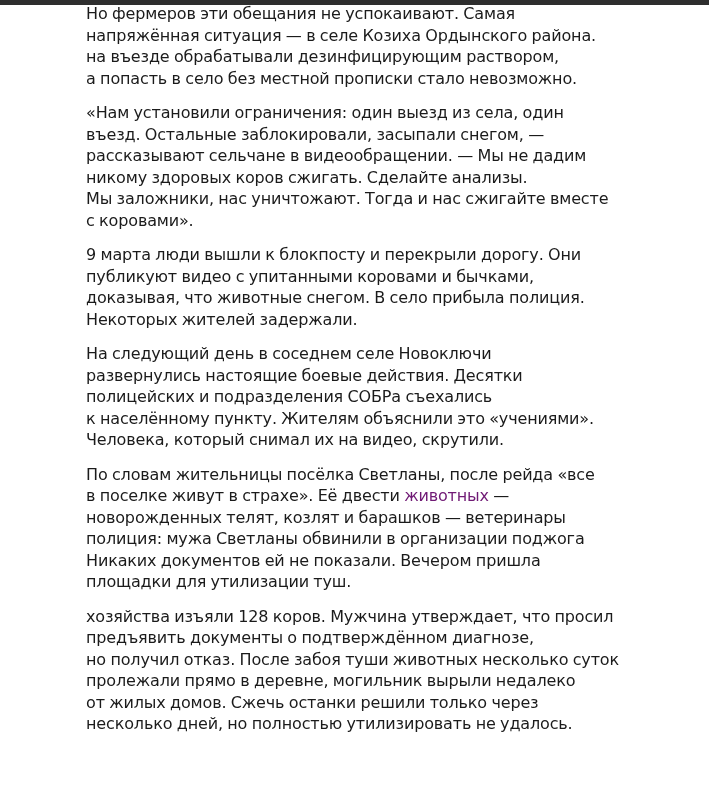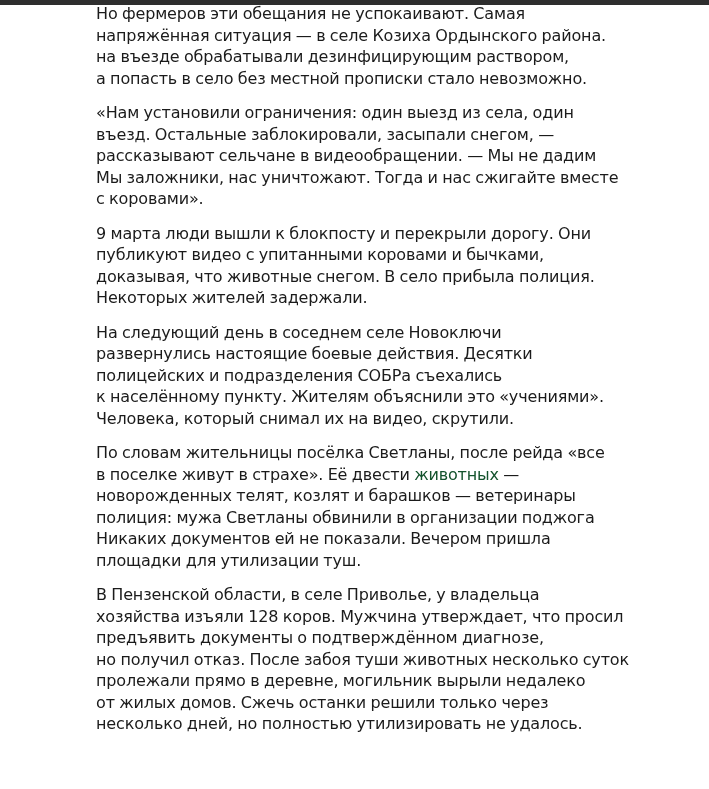--- a/index.html
+++ b/index.html
@@ -31,27 +31,26 @@
   .para {
     margin: 0 0 13px 0;
     font-size: 16px;
     line-height: 21.5px;
     letter-spacing: -0.15px;
     word-spacing: -0.5px;
   }
   .line {
     display: block;
     white-space: nowrap;
-    margin-left: 10px;
   }
   .bold {
     font-weight: normal;
   }
   .link {
-    color: #14532d;
+    color: #701a75;
     text-decoration: none;
     cursor: pointer;
   }
 </style>
 </head>
 <body>
 
 <div class="top-bar"></div>
 
 <div class="article">
@@ -60,20 +59,21 @@
     <span class="line">Но фермеров эти обещания не успокаивают. Самая</span>
     <span class="line">напряжённая ситуация — в селе Козиха Ордынского района.</span>
     <span class="line">на въезде обрабатывали дезинфицирующим раствором,</span>
     <span class="line">а попасть в село без местной прописки стало невозможно.</span>
   </p>
 
   <p class="para">
     <span class="line">«Нам установили ограничения: один выезд из села, один</span>
     <span class="line">въезд. Остальные заблокировали, засыпали снегом, —</span>
     <span class="line">рассказывают сельчане в видеообращении. — Мы не дадим</span>
+    <span class="line">никому здоровых коров сжигать. Сделайте анализы.</span>
     <span class="line">Мы заложники, нас уничтожают. Тогда и нас сжигайте вместе</span>
     <span class="line">с коровами».</span>
   </p>
 
   <p class="para">
     <span class="line">9 марта люди вышли к блокпосту и перекрыли дорогу. Они</span>
     <span class="line">публикуют видео с упитанными коровами и бычками,</span>
     <span class="line">доказывая, что животные снегом. В село прибыла полиция.</span>
     <span class="line">Некоторых жителей задержали.</span>
   </p>
@@ -89,21 +89,20 @@
   <p class="para">
     <span class="line"><span>По словам </span><span class="bold">жительницы посёлка Светланы</span><span>, после рейда «все</span></span>
     <span class="line"><span>в поселке живут в страхе». Её двести </span><a class="link">животных</a><span> —</span></span>
     <span class="line">новорожденных телят, козлят и барашков — ветеринары</span>
     <span class="line">полиция: мужа Светланы обвинили в организации поджога</span>
     <span class="line">Никаких документов ей не показали. Вечером пришла</span>
     <span class="line">площадки для утилизации туш.</span>
   </p>
 
   <p class="para">
-    <span class="line">В Пензенской области, в селе Приволье, у владельца</span>
     <span class="line">хозяйства изъяли 128 коров. Мужчина утверждает, что просил</span>
     <span class="line">предъявить документы о подтверждённом диагнозе,</span>
     <span class="line">но получил отказ. После забоя туши животных несколько суток</span>
     <span class="line">пролежали прямо в деревне, могильник вырыли недалеко</span>
     <span class="line">от жилых домов. Сжечь останки решили только через</span>
     <span class="line">несколько дней, но полностью утилизировать не удалось.</span>
   </p>
 
 </div>
 

